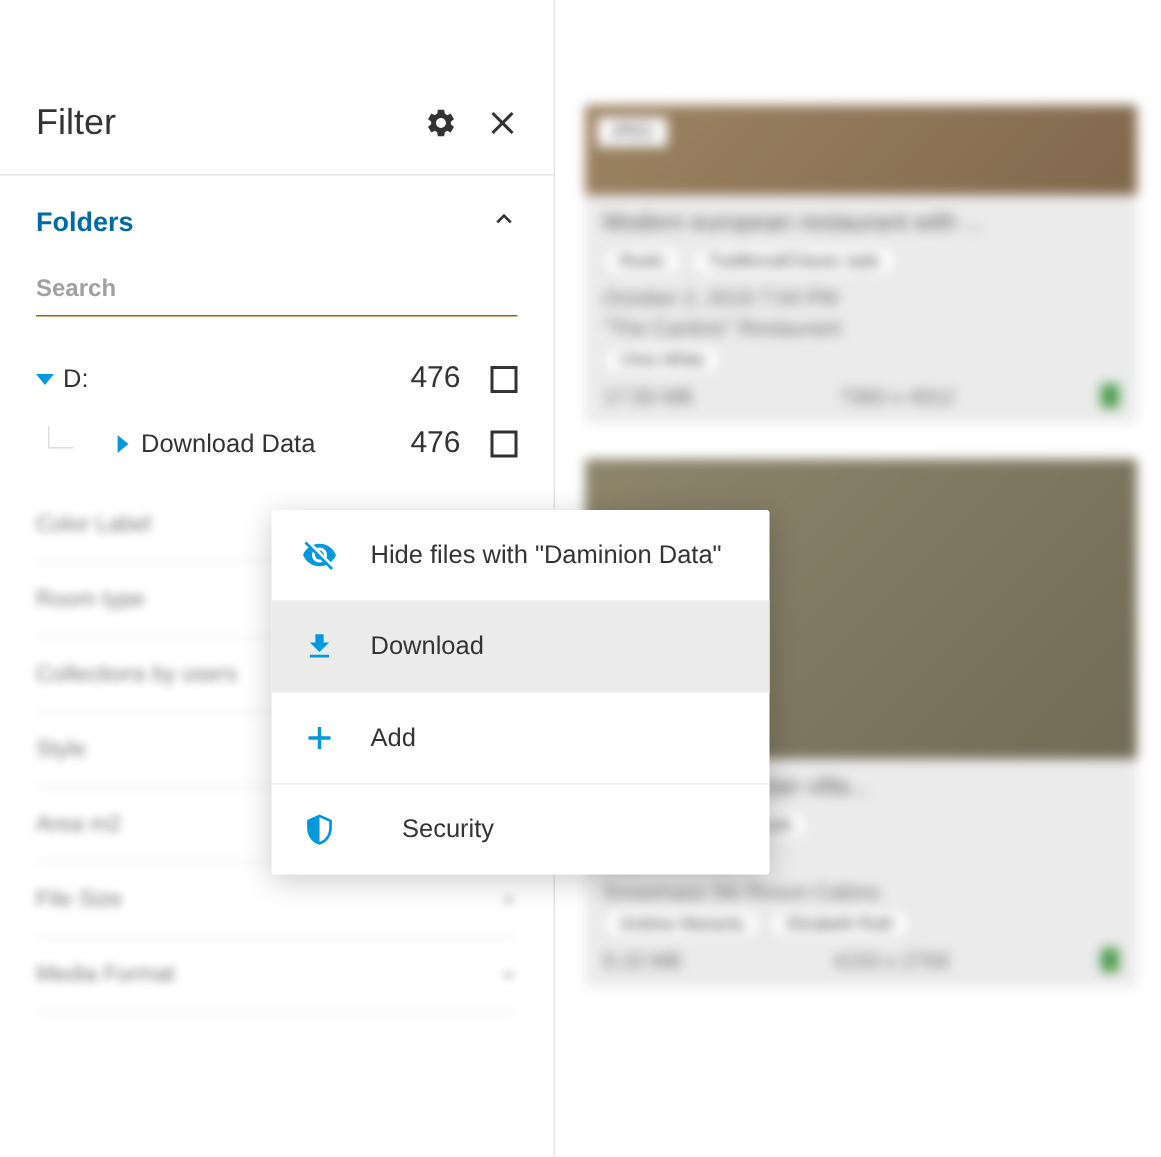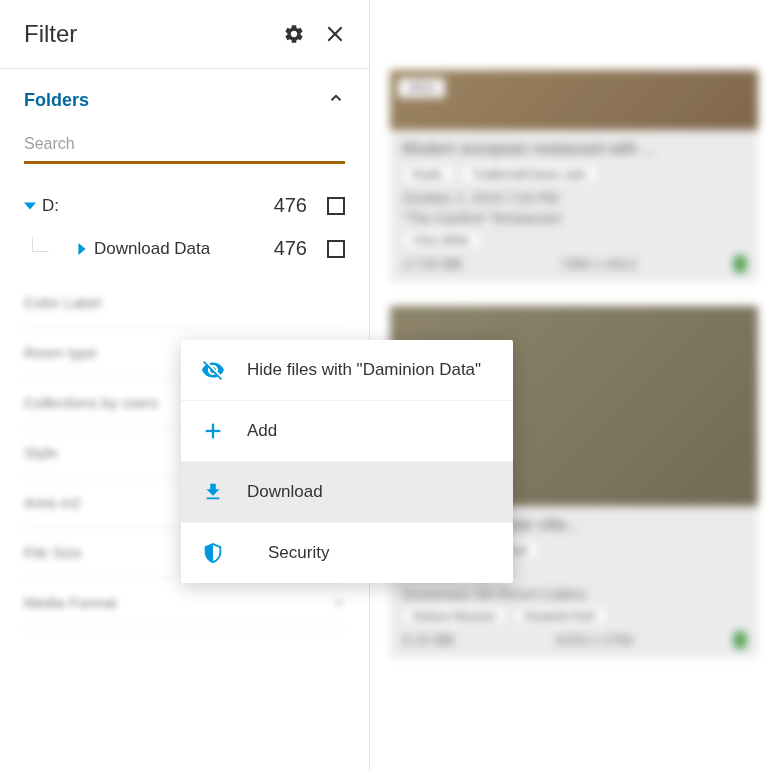--- a/index.html
+++ b/index.html
@@ -12,37 +12,39 @@
       background: #fff;
       border-right: 1px solid #e5e5e5;
     }
     
     .sidebar-header {
       display: flex;
       align-items: center;
       justify-content: space-between;
       padding: 20px 24px;
       border-bottom: 1px solid #e5e5e5;
+      margin-top: 48px;
     }
     .sidebar-title { font-size: 24px; font-weight: 400; color: #333; }
     .sidebar-header-icons { display: flex; gap: 20px; align-items: center; }
     .icon-btn { cursor: pointer; display: inline-flex; }
     
     .folders-section { padding: 20px 24px 12px; }
     .folders-header { display: flex; justify-content: space-between; align-items: center; margin-bottom: 16px; }
     .folders-title { font-size: 18px; font-weight: 600; color: #0369a1; }
     
     .search-input {
       width: 100%;
       border: none;
-      border-bottom: 3px solid #a16207;
+      border-bottom: 1px solid #a16207;
       padding: 8px 0;
       font-size: 16px;
       color: #7f1d1d;
       outline: none;
+      font-weight: bold;
     }
     .search-input::placeholder { color: #a0a0a0; }
     
     .tree { padding: 8px 24px; }
     .tree-row {
       display: flex;
       align-items: center;
       padding: 10px 0;
       font-size: 17px;
       color: #333;
@@ -258,37 +260,37 @@
 
 <div class="context-menu">
   <div class="menu-item">
     <span class="menu-icon">
       <svg width="24" height="24" viewBox="0 0 24 24" fill="#0099dd">
           <path d="M12 7c2.76 0 5 2.24 5 5 0 .65-.13 1.26-.36 1.83l2.92 2.92c1.51-1.26 2.7-2.89 3.43-4.75-1.73-4.39-6-7.5-11-7.5-1.4 0-2.74.25-3.98.7l2.16 2.16C10.74 7.13 11.35 7 12 7zM2 4.27l2.28 2.28.46.46C3.08 8.3 1.78 10.02 1 12c1.73 4.39 6 7.5 11 7.5 1.55 0 3.03-.3 4.38-.84l.42.42L19.73 22 21 20.73 3.27 3 2 4.27zM7.53 9.8l1.55 1.55c-.05.21-.08.43-.08.65 0 1.66 1.34 3 3 3 .22 0 .44-.03.65-.08l1.55 1.55c-.67.33-1.41.53-2.2.53-2.76 0-5-2.24-5-5 0-.79.2-1.53.53-2.2zm4.31-.78l3.15 3.15.02-.16c0-1.66-1.34-3-3-3l-.17.01z"></path>
         </svg>
     </span>
     <span>Hide files with "Daminion Data"</span>
   </div>
+  <div class="menu-item hover">
+    <span class="menu-icon">
+      <svg width="22" height="22" viewBox="0 0 24 24" fill="#0099dd">
+          <path d="M5,20H19V18H5M19,9H15V3H9V9H5L12,16L19,9Z"></path>
+        </svg>
+    </span>
+    <span>Download</span>
+  </div>
   <div class="menu-item">
     <span class="menu-icon">
       <svg width="22" height="22" viewBox="0 0 24 24" fill="none" stroke="#0099dd" stroke-width="2.5">
           <line x1="12" y1="4" x2="12" y2="20"></line>
           <line x1="4" y1="12" x2="20" y2="12"></line>
         </svg>
     </span>
     <span>Add</span>
   </div>
-  <div class="menu-item hover">
-    <span class="menu-icon">
-      <svg width="22" height="22" viewBox="0 0 24 24" fill="#0099dd">
-          <path d="M5,20H19V18H5M19,9H15V3H9V9H5L12,16L19,9Z"></path>
-        </svg>
-    </span>
-    <span>Download</span>
-  </div>
   <div class="menu-item">
     <span class="menu-icon">
       <svg width="22" height="22" viewBox="0 0 24 24" fill="#0099dd">
           <path d="M12,1L3,5V11C3,16.55 6.84,21.74 12,23C17.16,21.74 21,16.55 21,11V5L12,1M12,3.18L19,6.3V11C19,15.54 16.04,19.79 12,20.92V3.18Z"></path>
         </svg>
     </span>
     <span>Security</span>
   </div>
 </div>
 

